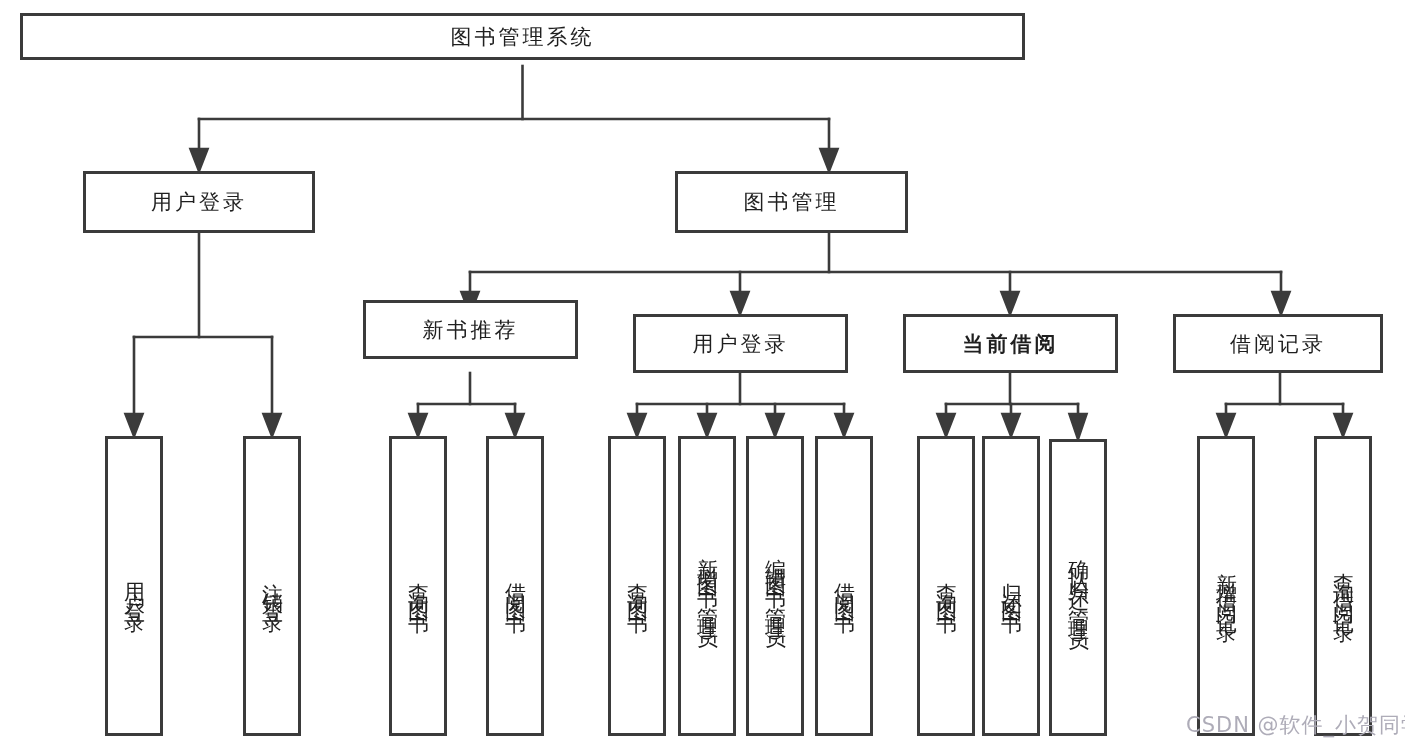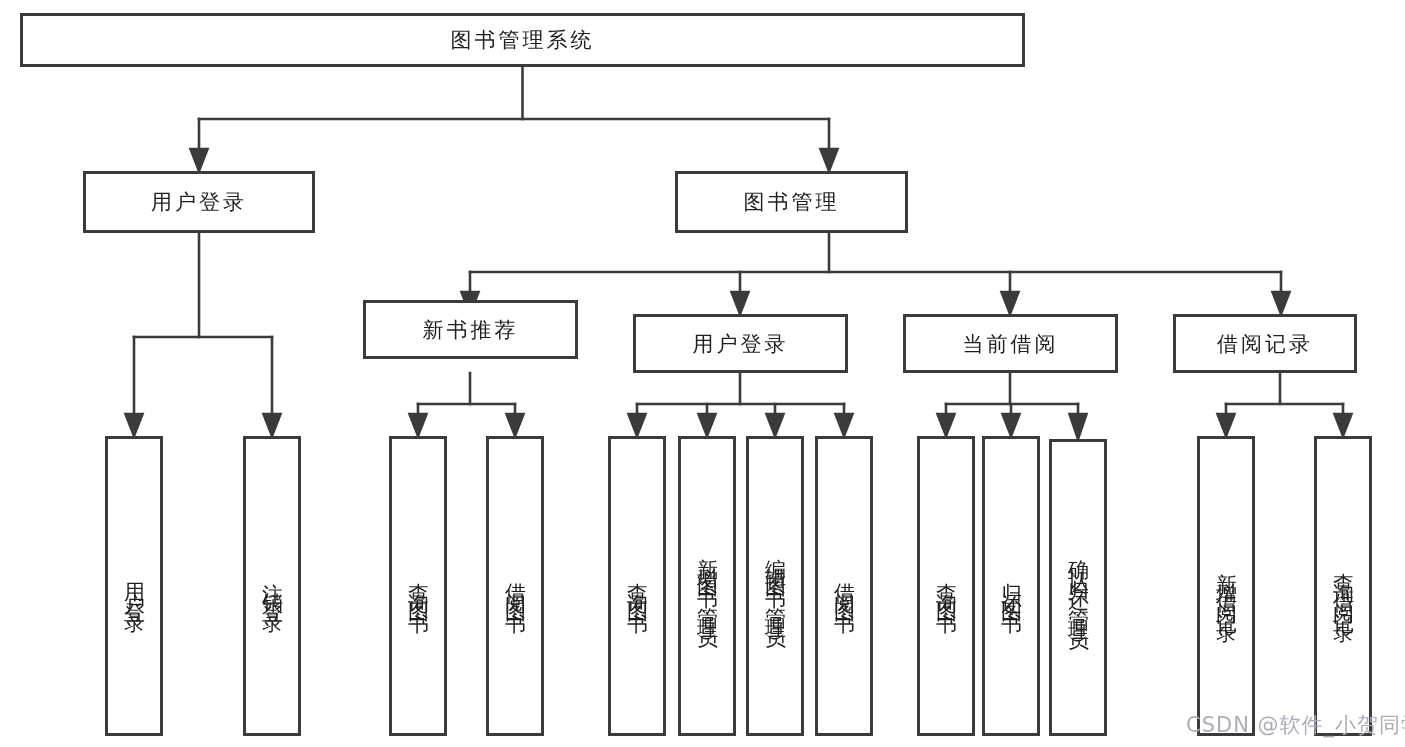--- a/index.html
+++ b/index.html
@@ -88,29 +88,29 @@
 
       <line x1="1280" y1="373" x2="1280" y2="404"></line>
       <line x1="1226" y1="404" x2="1343" y2="404"></line>
       <line x1="1226" y1="404" x2="1226" y2="416"></line>
       <polygon points="1217.5,414 1234.5,414 1226,436"></polygon>
       <line x1="1343" y1="404" x2="1343" y2="416"></line>
       <polygon points="1334.5,414 1351.5,414 1343,436"></polygon>
     </g>
   </svg>
 
-  <div class="hbox" style="left:20px; top:13px; width:1005px; height:54px;">图书管理系统</div>
+  <div class="hbox" style="left:20px; top:13px; width:1005px; height:47px;">图书管理系统</div>
 
   <div class="hbox" style="left:83px; top:171px; width:232px; height:62px;">用户登录</div>
   <div class="hbox" style="left:675px; top:171px; width:233px; height:62px;">图书管理</div>
 
   <div class="hbox" style="left:363px; top:300px; width:215px; height:59px;">新书推荐</div>
   <div class="hbox" style="left:633px; top:314px; width:215px; height:59px;">用户登录</div>
-  <div class="hbox" style="left:903px; top:314px; width:215px; height:59px;">当前借阅</div>
-  <div class="hbox" style="left:1173px; top:314px; width:184px; height:59px;">借阅记录</div>
+  <div class="hbox" style="left:903px; top:314px; width:215px; height:59px;font-weight:bold;">当前借阅</div>
+  <div class="hbox" style="left:1173px; top:314px; width:210px; height:59px;">借阅记录</div>
 
   <div class="vbox" style="left:105px; top:436px; width:58px; height:300px;">
     <span>用户登录</span>
   </div>
   <div class="vbox" style="left:243px; top:436px; width:58px; height:300px;">
     <span>注销登录</span>
   </div>
 
   <div class="vbox" style="left:389px; top:436px; width:58px; height:300px;">
     <span>查询图书</span>

